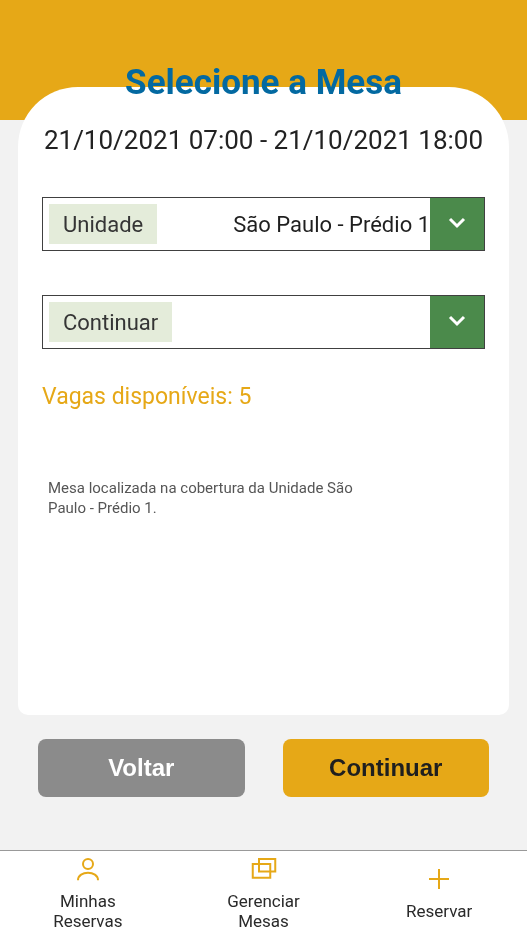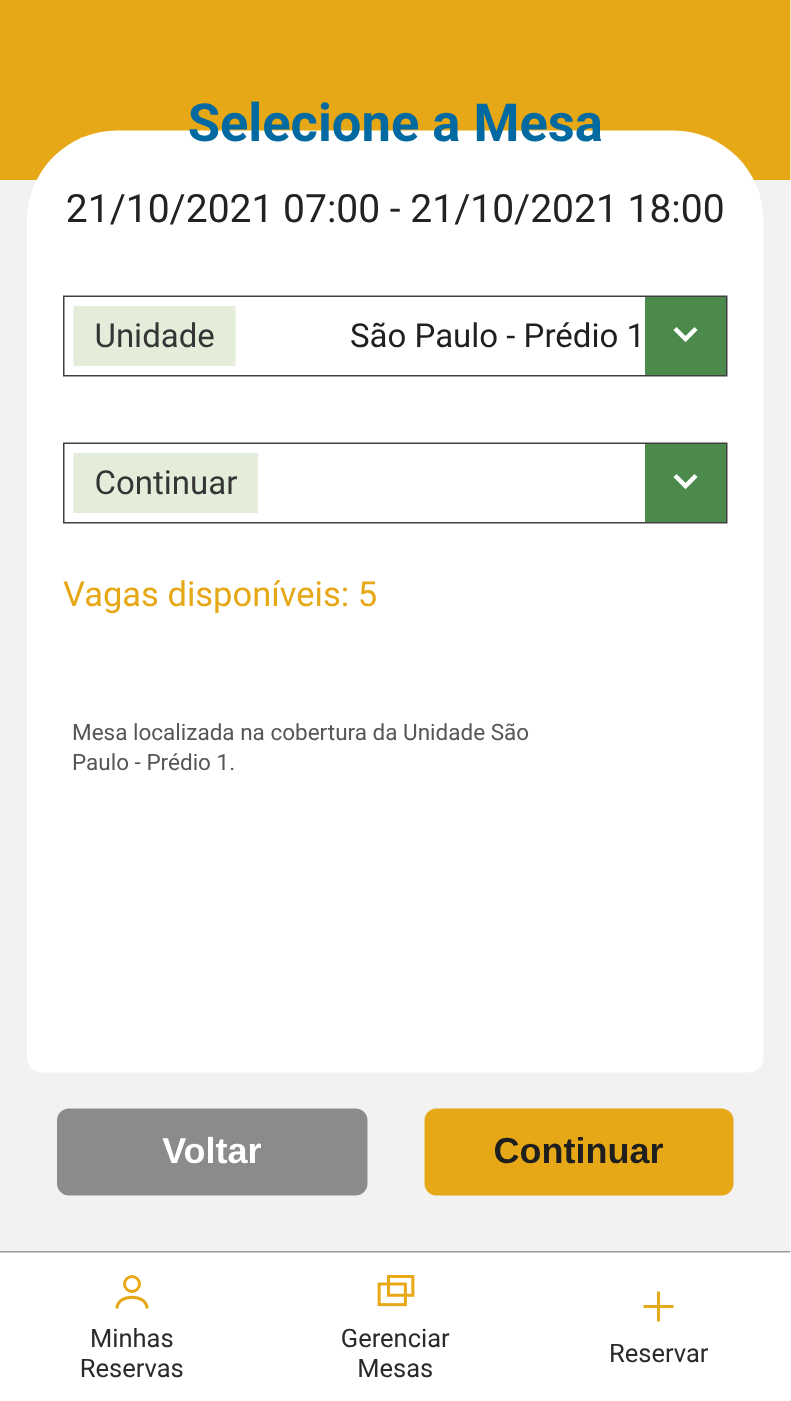--- a/index.html
+++ b/index.html
@@ -138,21 +138,21 @@
       font-weight: 700;
       cursor: pointer;
     }
     .btn-back { background: #8b8b8b; color: #fff; }
     .btn-next { background: #e6a817; color: #1f1f1f; }
     .nav {
       position: absolute;
       bottom: 0;
       left: 0;
       right: 0;
-      height: 100px;
+      height: 84px;
       background: #fff;
       border-top: 1px solid #999;
       display: flex;
     }
     .nav-item {
       flex: 1;
       display: flex;
       flex-direction: column;
       align-items: center;
       justify-content: center;

